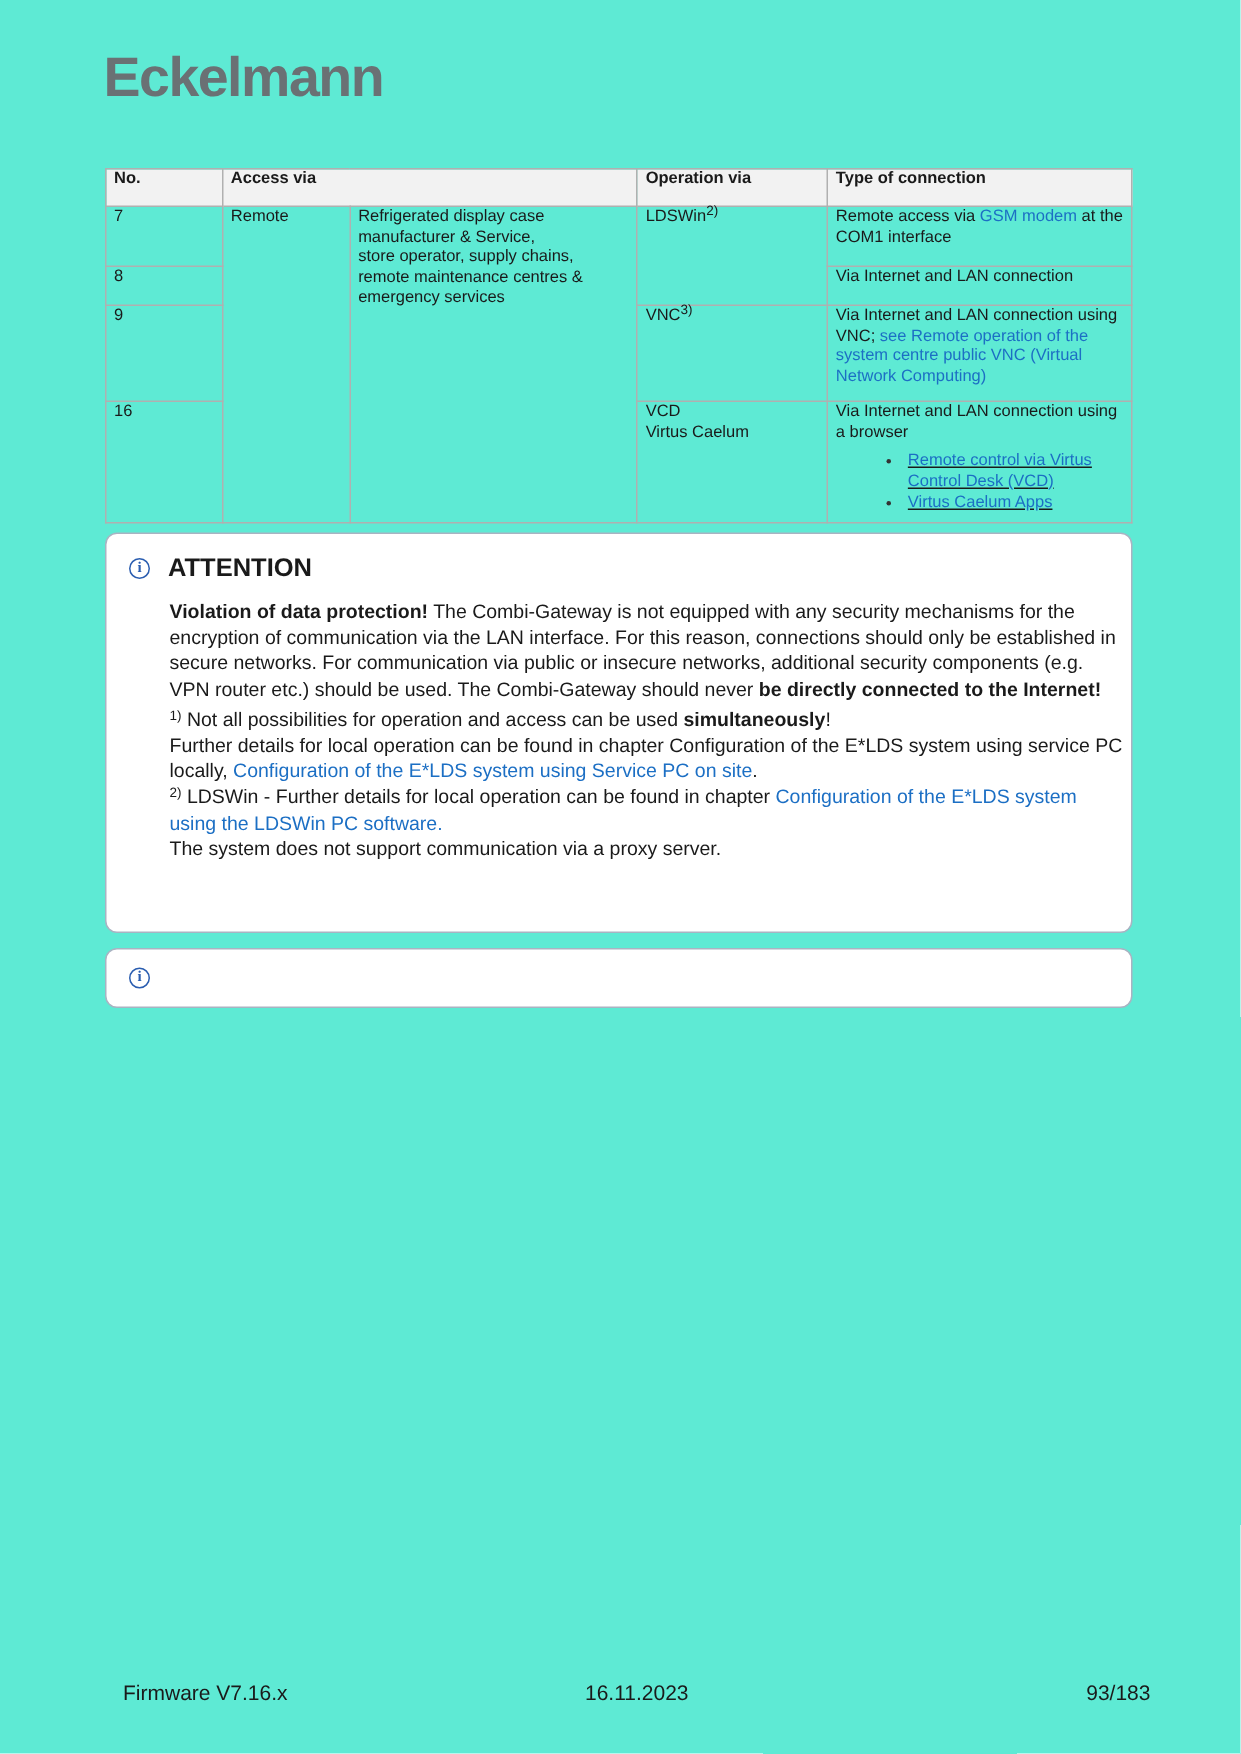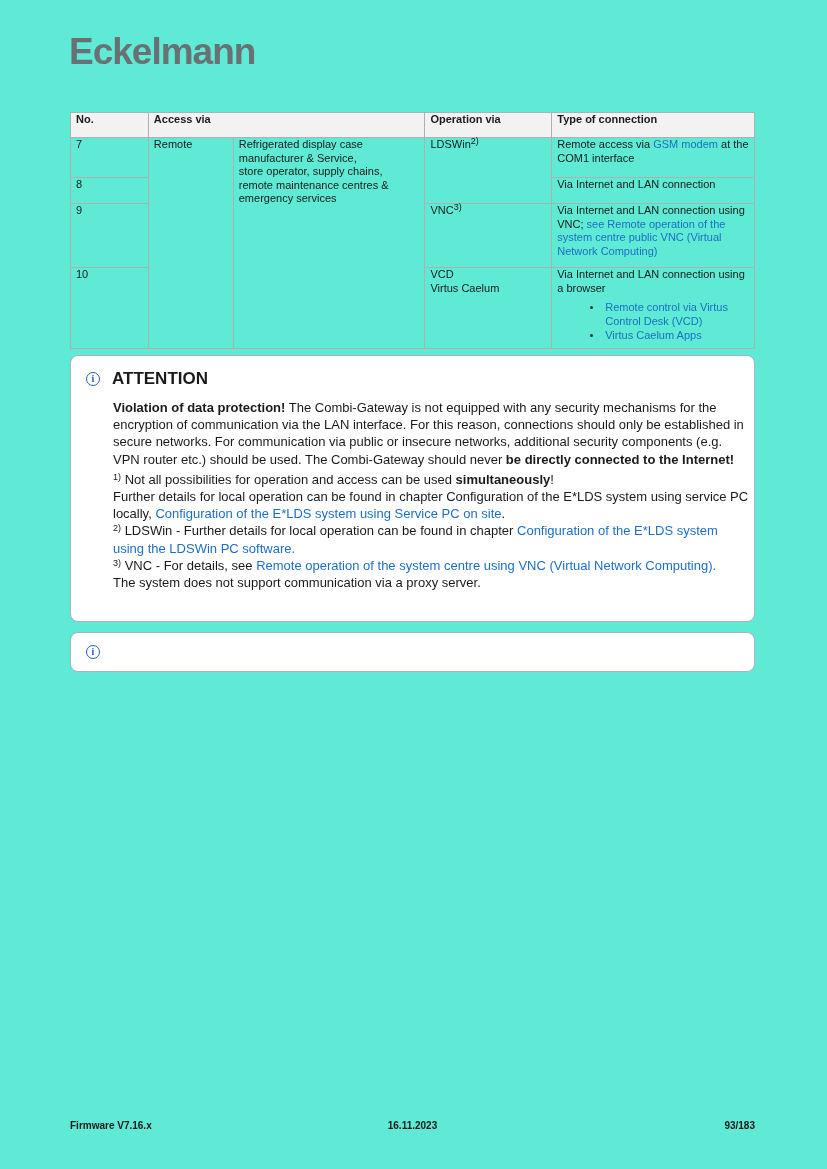--- a/index.html
+++ b/index.html
@@ -20,42 +20,42 @@
         letter-spacing:-1px;color:var(--logo-gray);line-height:1;}
 
   
   table.conn{position:absolute;left:70px;top:112px;width:685px;border-collapse:collapse;
              font-size:11px;line-height:13.5px;color:var(--text);}
   table.conn th,table.conn td{border:1px solid var(--table-border);vertical-align:top;
              padding:0 5px;text-align:left;font-weight:normal;}
   table.conn th{background:var(--header-bg);font-weight:bold;height:25px;}
   .lnk{color:var(--link-blue);cursor:pointer;}
   sup{font-size:9px;position:relative;top:-4px;vertical-align:baseline;line-height:0;}
-  ul.blt{margin:6px 0 0 0;padding-left:46px;}
+  ul.blt{margin:6px 0 0 0;padding-left:46px;text-decoration:underline;}
   ul.blt li{color:var(--link-blue);padding-left:2px;margin-bottom:1px;cursor:pointer;}
   ul.blt li::marker{color:#333;font-size:10px;}
 
   
   .notice{position:absolute;left:70px;width:685px;border:1px solid var(--box-border);
           border-radius:8px;background:#fff;}
   .attention{top:355px;height:267px;}
   .infobox{top:632px;height:40px;}
   .notice-head{display:flex;align-items:center;gap:12px;padding:13px 14px 0 15px;}
   .info-icon{flex:0 0 auto;width:14px;height:14px;border:1.4px solid var(--icon-blue);
              border-radius:50%;color:var(--icon-blue);font-family:"Liberation Serif",serif;
              font-size:10px;font-weight:bold;display:inline-flex;align-items:center;
              justify-content:center;line-height:1;}
   .notice-title{font-size:17px;font-weight:bold;}
   .notice-body{margin:10px 2px 0 42px;font-size:13px;line-height:17.2px;}
   .notice-body p{margin:0;}
   .notice-body p.gap{margin-bottom:3px;}
   .infobox .notice-head{padding-top:12px;}
 
   
-  .footer{position:absolute;left:70px;top:1120px;width:685px;display:flex;font-size:10px;font-weight:bold;}
+  .footer{position:absolute;left:82px;top:1120px;width:685px;display:flex;font-size:14px;}
   .footer span{flex:1;}
   .footer .c{text-align:center;}
   .footer .r{text-align:right;}
 </style>
 </head>
 <body>
 
 <div class="page">
 
   <div class="logo">Eckelmann</div>
@@ -87,21 +87,21 @@
       <tr style="height:26px">
         <td>8</td>
         <td><span>Via Internet and LAN connection</span></td>
       </tr>
       <tr style="height:64px">
         <td>9</td>
         <td><span>VNC</span><sup>3)</sup></td>
         <td><span>Via Internet and LAN connection using VNC; </span><span class="lnk">see Remote operation of the system centre public VNC (Virtual Network Computing)</span></td>
       </tr>
       <tr style="height:81px">
-        <td>10</td>
+        <td>16</td>
         <td><span>VCD</span><br><span>Virtus Caelum</span></td>
         <td>
           <div><span>Via Internet and LAN connection using a browser</span></div>
           <ul class="blt">
             <li>Remote control via Virtus Control Desk (VCD)</li>
             <li>Virtus Caelum Apps</li>
           </ul>
         </td>
       </tr>
     </tbody>
@@ -110,21 +110,20 @@
   <div class="notice attention">
     <div class="notice-head">
       <span class="info-icon">i</span>
       <span class="notice-title">ATTENTION</span>
     </div>
     <div class="notice-body">
       <p class="gap"><b>Violation of data protection!</b><span> The Combi-Gateway is not equipped with any security mechanisms for the encryption of communication via the LAN interface. For this reason, connections should only be established in secure networks. For communication via public or insecure networks, additional security components (e.g. VPN router etc.) should be used. The Combi-Gateway should never </span><b>be directly connected to the Internet!</b></p>
       <p><sup>1)</sup><span> Not all possibilities for operation and access can be used </span><b>simultaneously</b><span>!</span></p>
       <p><span>Further details for local operation can be found in chapter Configuration of the E*LDS system using service PC locally, </span><span class="lnk">Configuration of the E*LDS system using Service PC on site</span><span>.</span></p>
       <p><sup>2)</sup><span> LDSWin - Further details for local operation can be found in chapter </span><span class="lnk">Configuration of the E*LDS system using the LDSWin PC software.</span></p>
-      <p><sup>3)</sup><span> VNC - For details, see </span><span class="lnk">Remote operation of the system centre using VNC (Virtual Network Computing).</span></p>
       <p><span>The system does not support communication via a proxy server.</span></p>
     </div>
   </div>
 
   <div class="notice infobox">
     <div class="notice-head">
       <span class="info-icon">i</span>
     </div>
   </div>
 

